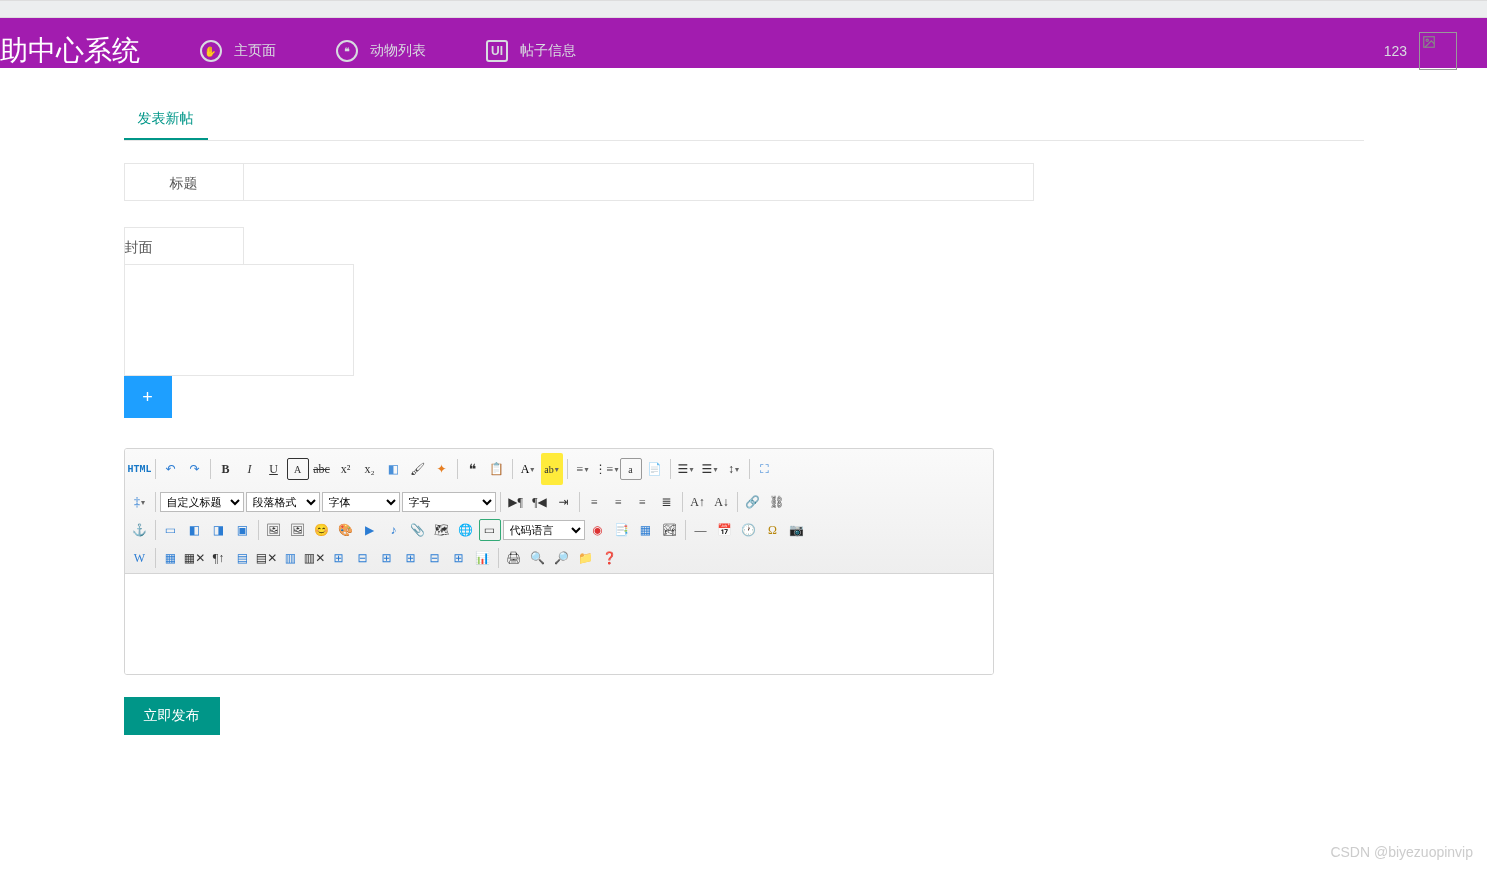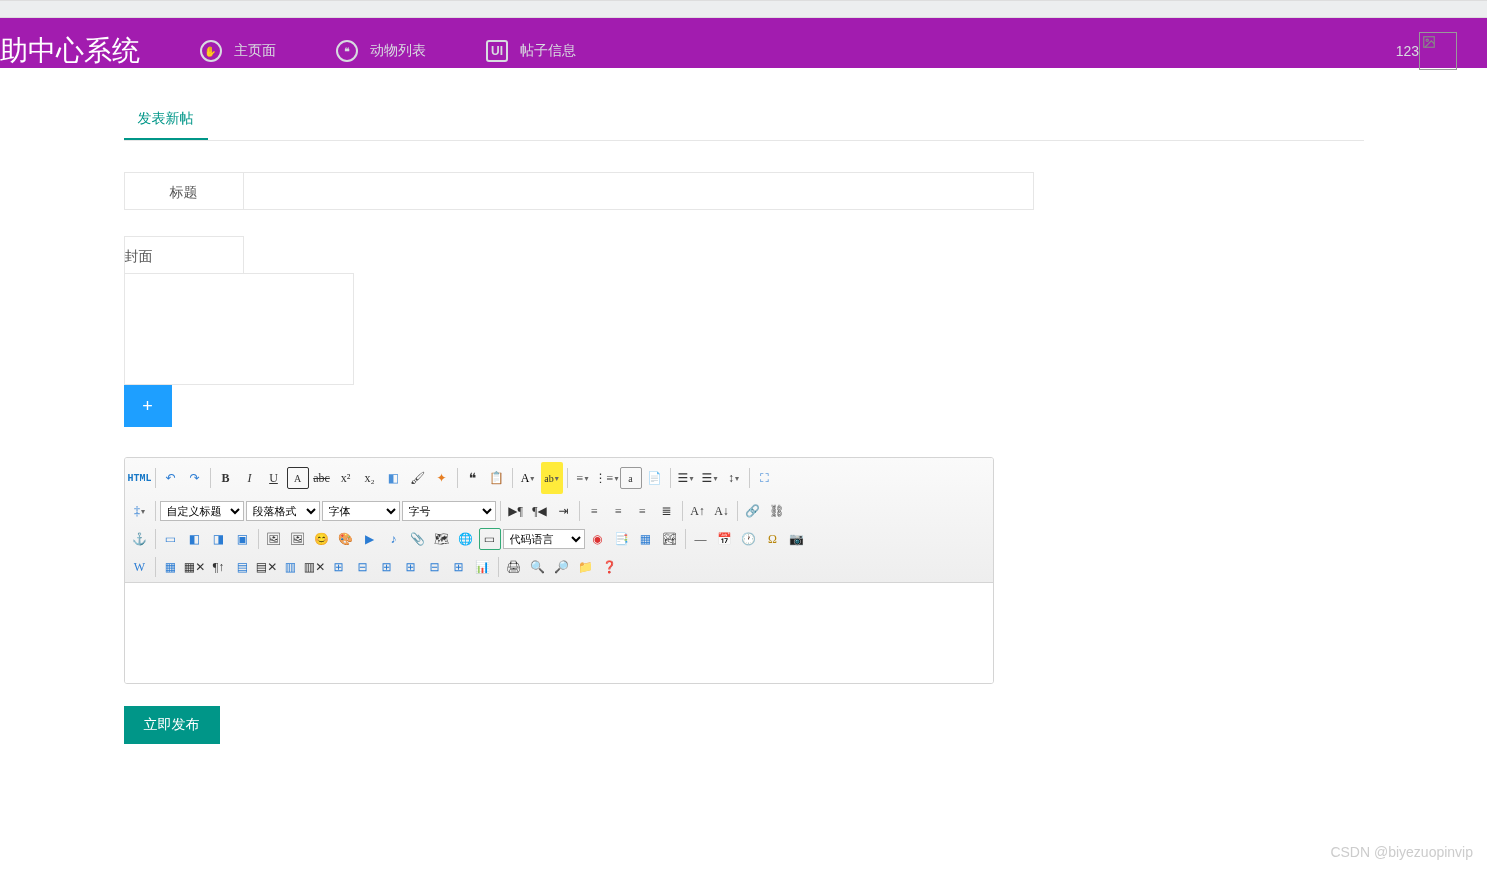--- a/index.html
+++ b/index.html
@@ -4,24 +4,24 @@
 <style>
 *{box-sizing:border-box;margin:0;padding:0}
 body{font-family:"Microsoft YaHei","Helvetica Neue",Arial,sans-serif;font-size:14px;color:#333;background:#fff}
 .topstrip{height:18px;background:#eceeef;border-top:1px solid #ddd;border-bottom:1px solid #ddd}
 .navbar{height:50px;background:#a21caf;color:#fff;display:flex;align-items:center;padding:16px 30px 0 0}
 .brand{font-size:28px;padding:0 30px 0 0;white-space:nowrap}
 .navitem{display:flex;align-items:center;gap:12px;padding:0 30px;height:66px;cursor:pointer;color:#d8dbe0;font-size:14px}
 .navicon{width:22px;height:22px;border:2px solid #d8dbe0;border-radius:50%;display:flex;align-items:center;justify-content:center;font-size:10px;font-weight:bold}
 .navicon.hex{border-radius:3px;transform:rotate(0deg);font-size:12px}
 .spacer{flex:1}
-.uid{color:#d8dbe0;margin-right:0}
+.uid{color:#d8dbe0;margin-right:12px}
 .avatar{width:38px;height:38px;border:1px solid #999;display:flex;align-items:flex-start;justify-content:flex-start;padding:2px;font-size:13px;color:#777}
 .card{max-width:1280px;margin:18px auto 0;background:#fff;padding:14px 20px 40px}
-.tabs{border-bottom:1px solid #e6e6e6;display:flex;margin-bottom:31px}
+.tabs{border-bottom:1px solid #e6e6e6;display:flex;margin-bottom:22px}
 .tab{padding:10px 14px;font-size:14px;color:#009688;border-bottom:2px solid #009688;cursor:pointer}
 .row{display:flex;margin-bottom:26px}
 .lbl{width:120px;border:1px solid #e6e6e6;height:38px;line-height:38px;text-align:center;color:#555;background:#fff}
 .tinput{flex:0 0 790px;border:1px solid #e6e6e6;border-left:none;height:38px;padding:0 10px;outline:none}
 .cover-lbl{width:120px;border:1px solid #e6e6e6;height:38px;line-height:38px;text-align:left;color:#555}
 .cover-box{width:230px;height:112px;border:1px solid #e6e6e6;margin-top:-1px}
 .plusbtn{width:48px;height:42px;background:#1e9fff;color:#fff;font-size:18px;display:flex;align-items:center;justify-content:center;cursor:pointer;margin-top:0}
 .editor{width:870px;border:1px solid #d4d4d4;border-radius:3px;margin-top:30px;overflow:hidden}
 .toolbar{background:linear-gradient(#fafafa,#eee);border-bottom:1px solid #d4d4d4;padding:4px 4px;display:flex;flex-wrap:wrap;align-items:center;gap:2px}
 .tbtn{width:22px;height:22px;display:inline-flex;align-items:center;justify-content:center;cursor:pointer;border-radius:2px;font-size:12px;font-family:Georgia,serif}

